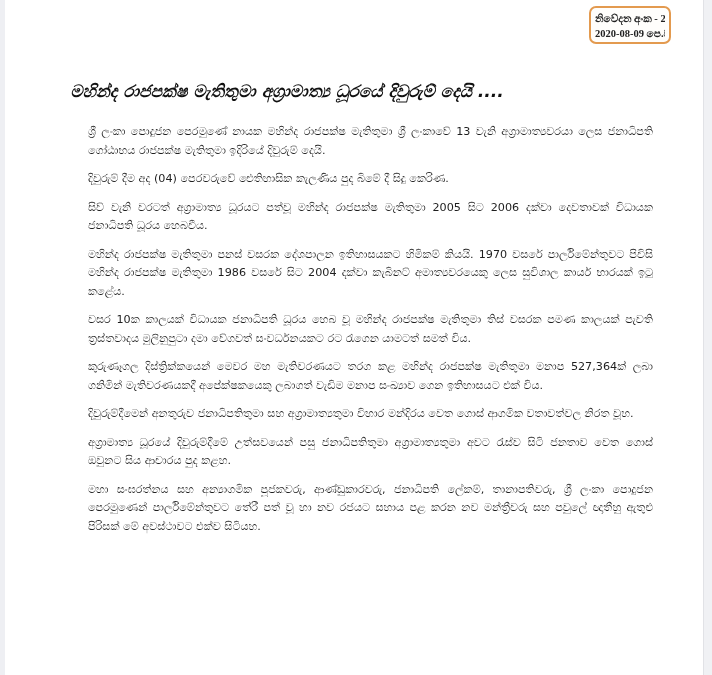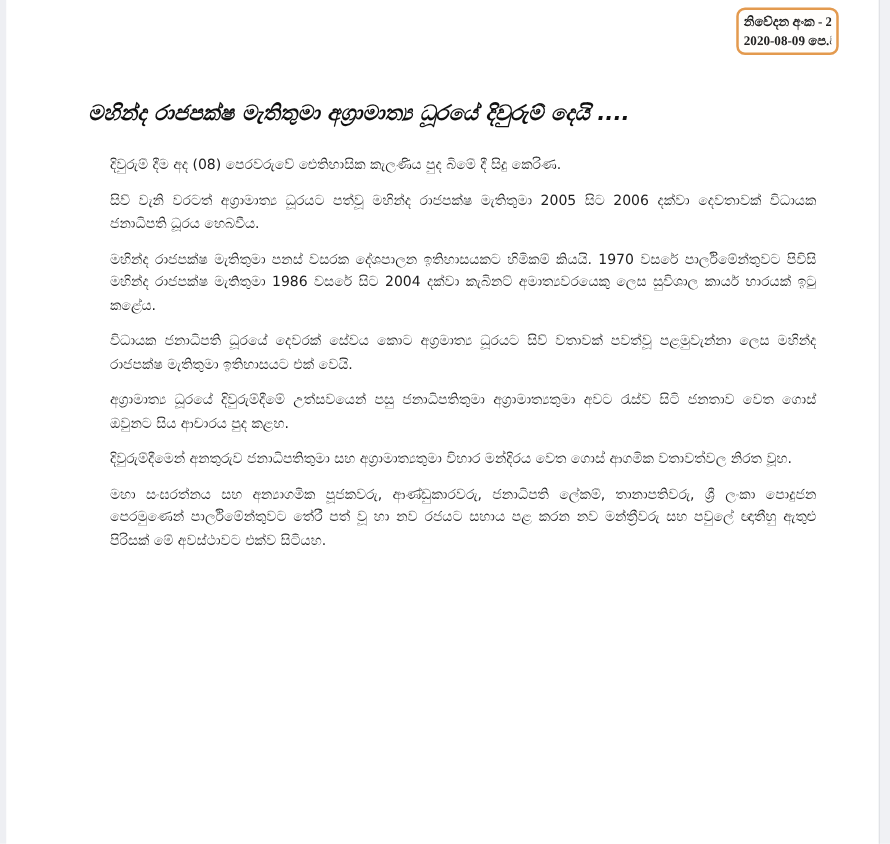--- a/index.html
+++ b/index.html
@@ -84,20 +84,22 @@
 <div class="right-strip"></div>
 
 <div class="ref-box">
   <span class="ref-line">නිවේදන අංක - 276</span>
   <span class="ref-line">2020-08-09 පෙ.ව 9.30 ට</span>
 </div>
 
 <h1 class="headline">මහින්ද රාජපක්ෂ මැතිතුමා අග්‍රාමාත්‍ය ධූරයේ දිවුරුම් දෙයි ....</h1>
 
 <div class="body-text">
-  <p class="para">දිවුරුම් දීම අද (08) පෙරවරුවේ ඓතිහාසික කැලණිය පුද බිමේ දී සිදු කෙරිණ.</p>
+  <p class="para">ශ්‍රී ලංකා පොදුජන පෙරමුණේ නායක මහින්ද රාජපක්ෂ මැතිතුමා ශ්‍රී ලංකාවේ 13 වැනි අග්‍රාමාත්‍යවරයා ලෙස ජනාධිපති ගෝඨාභය රාජපක්ෂ මැතිතුමා ඉදිරියේ දිවුරුම් දෙයි.</p>
+  <p class="para">දිවුරුම් දීම අද (04) පෙරවරුවේ ඓතිහාසික කැලණිය පුද බිමේ දී සිදු කෙරිණ.</p>
   <p class="para">සිව් වැනි වරටත් අග්‍රාමාත්‍ය ධූරයට පත්වූ මහින්ද රාජපක්ෂ මැතිතුමා 2005 සිට 2006 දක්වා දෙවතාවක් විධායක ජනාධිපති ධූරය හෙබවීය.</p>
   <p class="para">මහින්ද රාජපක්ෂ මැතිතුමා පනස් වසරක දේශපාලන ඉතිහාසයකට හිමිකම් කියයි. 1970 වසරේ පාර්ලිමේන්තුවට පිවිසි මහින්ද රාජපක්ෂ මැතිතුමා 1986 වසරේ සිට 2004 දක්වා කැබිනට් අමාත්‍යවරයෙකු ලෙස සුවිශාල කාර්ය භාරයක් ඉටු කළේය.</p>
-  <p class="para">විධායක ජනාධිපති ධූරයේ දෙවරක් සේවය කොට අග්‍රමාත්‍ය ධූරයට සිව් වතාවක් පවත්වූ පළමුවැන්නා ලෙස මහින්ද රාජපක්ෂ මැතිතුමා ඉතිහාසයට එක් වෙයි.</p>
+  <p class="para">වසර 10ක කාලයක් විධායක ජනාධිපති ධූරය හෙබ වූ මහින්ද රාජපක්ෂ මැතිතුමා තිස් වසරක පමණ කාලයක් පැවති ත්‍රස්තවාදය මුලිනුපුටා දමා වේගවත් සංවර්ධනයකට රට රැගෙන යාමටත් සමත් විය.</p>
+  <p class="para">කුරුණෑගල දිස්ත්‍රික්කයෙන් මෙවර මහ මැතිවරණයට තරග කළ මහින්ද රාජපක්ෂ මැතිතුමා මනාප 527,364ක් ලබා ගනිමින් මැතිවරණයකදී අපේක්ෂකයෙකු ලබාගත් වැඩිම මනාප සංඛ්‍යාව ගෙන ඉතිහාසයට එක් විය.</p>
+  <p class="para">දිවුරුම්දීමෙන් අනතුරුව ජනාධිපතිතුමා සහ අග්‍රාමාත්‍යතුමා විහාර මන්දිරය වෙත ගොස් ආගමික වතාවත්වල නිරත වූහ.</p>
   <p class="para">අග්‍රාමාත්‍ය ධූරයේ දිවුරුම්දීමේ උත්සවයෙන් පසු ජනාධිපතිතුමා අග්‍රාමාත්‍යතුමා අවට රැස්ව සිටි ජනතාව වෙත ගොස් ඔවුනට සිය ආචාරය පුද කළහ.</p>
-  <p class="para">දිවුරුම්දීමෙන් අනතුරුව ජනාධිපතිතුමා සහ අග්‍රාමාත්‍යතුමා විහාර මන්දිරය වෙත ගොස් ආගමික වතාවත්වල නිරත වූහ.</p>
   <p class="para">මහා සංඝරත්නය සහ අන්‍යාගමික පූජකවරු, ආණ්ඩුකාරවරු, ජනාධිපති ලේකම්, තානාපතිවරු, ශ්‍රී ලංකා පොදුජන පෙරමුණෙන් පාර්ලිමේන්තුවට තේරී පත් වූ හා නව රජයට සහාය පළ කරන නව මන්ත්‍රීවරු සහ පවුලේ ඥාතීහු ඇතුළු පිරිසක් මේ අවස්ථාවට එක්ව සිටියහ.</p>
 </div>
 
 </body></html>

